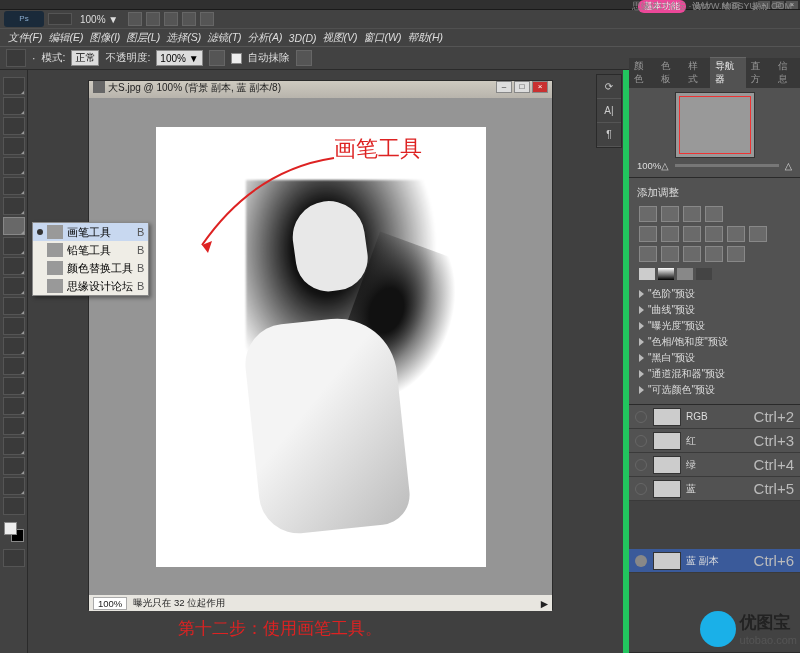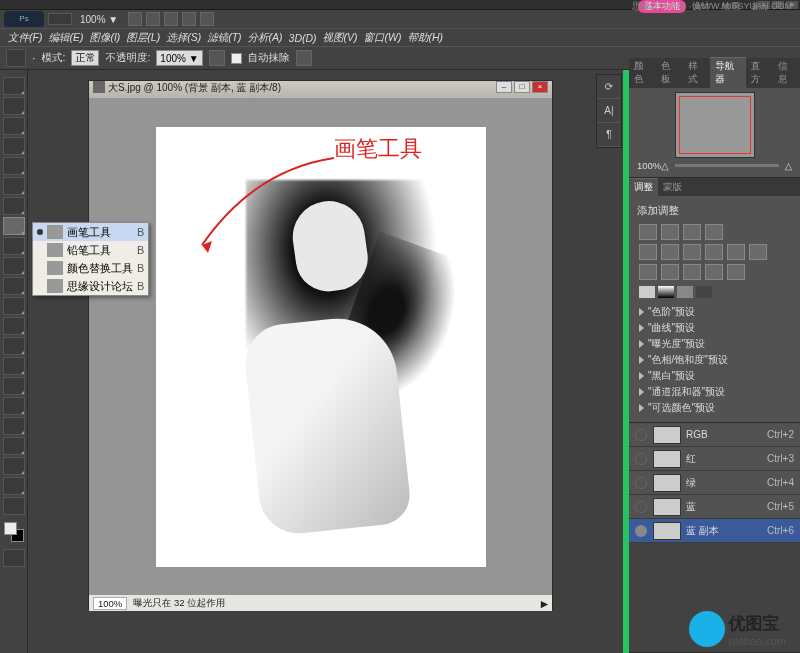--- a/index.html
+++ b/index.html
@@ -86,29 +86,29 @@
 .adj-ico { width: 18px; height: 16px; background: #6a6a6a; border: 1px solid #888; }
 .adj-row2 { display: flex; gap: 3px; padding: 4px 6px; }
 .adj-chip { width: 16px; height: 12px; }
 
 .preset-list { padding: 2px 0; }
 .preset { display: flex; align-items: center; height: 16px; padding: 0 6px; color: #ddd; font-size: 10px; }
 .preset .tri { border-left: 5px solid #bbb; border-top: 4px solid transparent; border-bottom: 4px solid transparent; margin-right: 4px; }
 
 .channels { }
 .chan-row { display: flex; align-items: center; height: 24px; padding: 0 6px; color: #ddd; font-size: 10px; background: #525252; border-bottom: 1px solid #3a3a3a; }
-.chan-row.sel { background: #3a5a9a; }
+.chan-row.sel { background: #3a5a9a; margin-top: 48px; }
 .chan-row .eye { width: 12px; height: 12px; background: #888; border-radius: 50%; margin-right: 6px; }
 .chan-row .eye.off { background: transparent; border: 1px solid #666; }
 .chan-row .thumb { width: 28px; height: 18px; background: #ccc; border: 1px solid #333; margin-right: 5px; }
-.chan-row .key { margin-left: auto; font-size: 10px; color: #bbb; }
+.chan-row .key { margin-left: auto; font-size: 15px; color: #bbb; }
 
 
 .wm { position: absolute; right: 8px; top: 0; font-size: 9px; color: #888; }
-.logo-utb { position: absolute; right: 14px; bottom: 6px; display: flex; align-items: center; gap: 4px; }
+.logo-utb { position: absolute; right: 3px; bottom: 6px; display: flex; gap: 4px; }
 .logo-utb .circle { width: 36px; height: 36px; border-radius: 50%; background: #1ab0e8; }
 .logo-utb .txt { font-size: 17px; font-weight: bold; color: #222; }
 .logo-utb .sub { font-size: 11px; color: #555; }
 
 
 .portrait { position: absolute; top: 38px; left: 30px; width: 280px; height: 380px; }
 .portrait .head { position: absolute; top: 36px; left: 108px; width: 72px; height: 90px; background: #e8e8e8; border-radius: 40px 40px 36px 36px; transform: rotate(-8deg); }
 .portrait .hair { position: absolute; top: 15px; left: 60px; width: 200px; height: 230px; background: radial-gradient(ellipse at 40% 30%, #111 20%, transparent 65%); filter: blur(1px); }
 .portrait .hair2 { position: absolute; top: 80px; left: 160px; width: 110px; height: 180px; background: radial-gradient(ellipse at 30% 40%, #111 15%, transparent 60%); transform: rotate(20deg); }
 .portrait .body { position: absolute; top: 155px; left: 66px; width: 150px; height: 210px; background: linear-gradient(135deg, #f4f4f4 40%, #bbb 100%); border-radius: 40px 60px 30px 40px; transform: rotate(-6deg); }
@@ -297,20 +297,21 @@
           <path d="M8,95 l10,-4 l-4,12 z" fill="#d22"></path>
         </svg>
       </div>
       <div class="status">
         <span class="zoom-box">100%</span>
         <span>曝光只在 32 位起作用</span>
         <span style="margin-left:auto">▶</span>
       </div>
     </div>
 
+    <div class="annot-step">第十二步：使用画笔工具。</div>
   </div>
 
   <div class="rbuttons">
     <div class="rbtn">⟳</div>
     <div class="rbtn">A|</div>
     <div class="rbtn">¶</div>
   </div>
 
   <div class="rpanel">
 
@@ -330,24 +331,20 @@
         <div class="nav-zoom">
           <span>100%</span>
           <span>△</span>
           <div class="slider"></div>
           <span>△</span>
         </div>
       </div>
     </div>
 
     <div class="panel">
-      <div class="panel-tabs">
-        <div class="ptab active">调整</div>
-        <div class="ptab">蒙版</div>
-      </div>
       <div class="panel-body">
         <div class="adj-title">添加调整</div>
         <div class="adj-icons">
           <div class="adj-ico"></div>
           <div class="adj-ico"></div>
           <div class="adj-ico"></div>
           <div class="adj-ico"></div>
         </div>
         <div class="adj-icons">
           <div class="adj-ico"></div>

